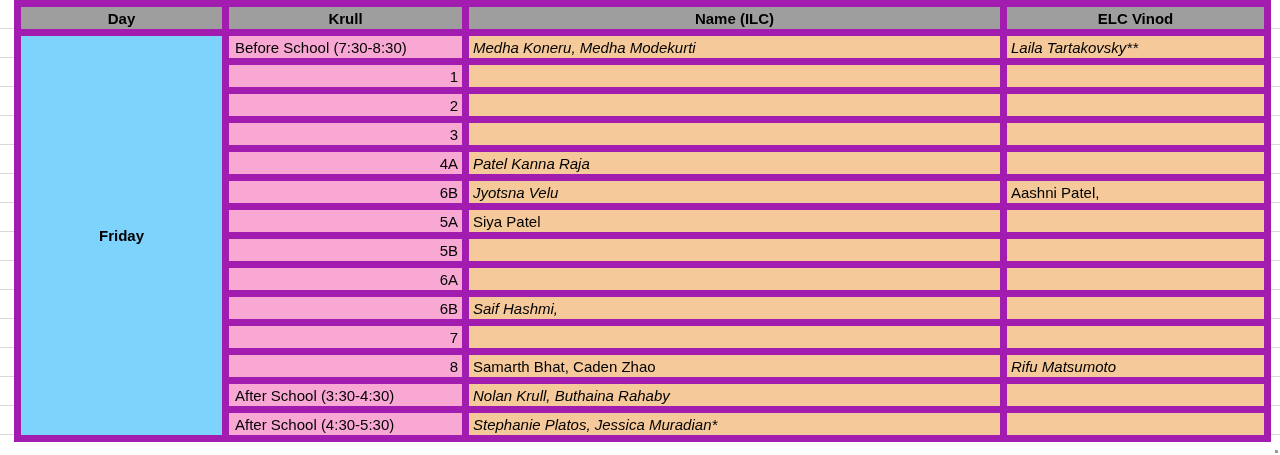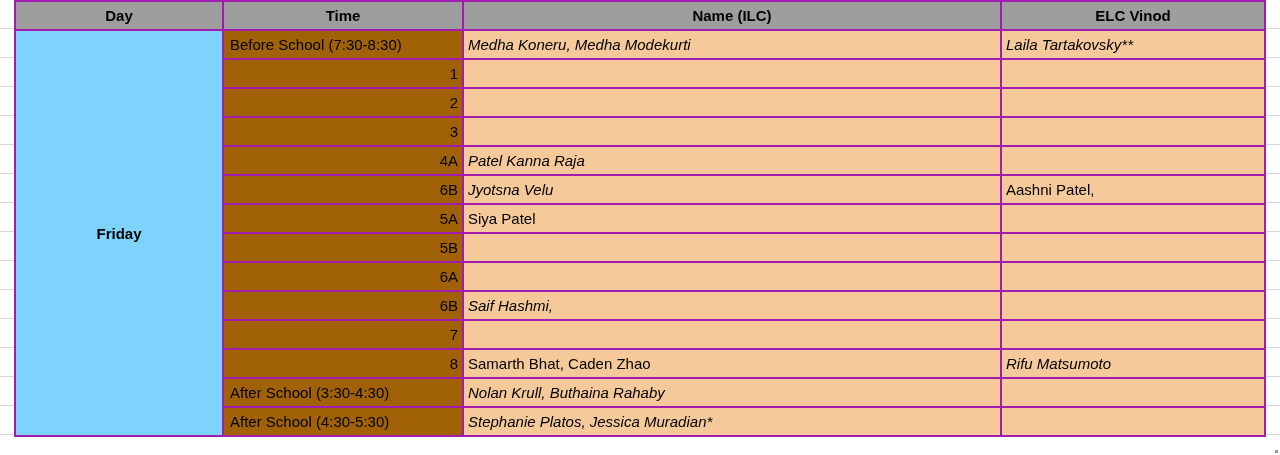--- a/index.html
+++ b/index.html
@@ -34,21 +34,21 @@
   table.schedule {
     position: relative;
     z-index: 1;
     border-collapse: collapse;
     table-layout: fixed;
     margin-left: 14px;
     margin-top: 0px;
   }
   table.schedule th,
   table.schedule td {
-    border: 2px solid #a21caf;
+    border: 7px solid #a21caf;
     padding: 0 4px;
     height: 29px;
     box-sizing: border-box;
     font-size: 15px;
     vertical-align: middle;
     overflow: hidden;
     white-space: nowrap;
   }
   thead th {
     background: #9e9e9e;
@@ -62,21 +62,21 @@
   .col-time   { width: 240px; }
   .col-name   { width: 538px; }
   .col-tutors { width: 264px; }
   td.day-cell {
     background: #7dd3fc;
     text-align: center;
     font-weight: bold;
     font-size: 15px;
   }
   td.time-cell {
-    background: #a16207;
+    background: #f9a8d4;
     text-align: right;
     padding-right: 6px;
   }
   td.time-cell.left {
     text-align: left;
     padding-left: 6px;
   }
   td.name-cell,
   td.tutor-cell {
     background: #f5c99a;
@@ -106,21 +106,21 @@
   <table class="schedule">
     <colgroup>
       <col class="col-day">
       <col class="col-time">
       <col class="col-name">
       <col class="col-tutors">
     </colgroup>
     <thead>
       <tr>
         <th>Day</th>
-        <th>Time</th>
+        <th>Krull</th>
         <th>Name (ILC)</th>
         <th>ELC Vinod</th>
       </tr>
     </thead>
     <tbody>
         <tr>
           <td class="day-cell" rowspan="14">Friday</td>
           <td class="time-cell left">Before School (7:30-8:30)</td>
           <td class="name-cell italic">Medha Koneru, Medha Modekurti</td>
           <td class="tutor-cell italic">Laila Tartakovsky**</td>

